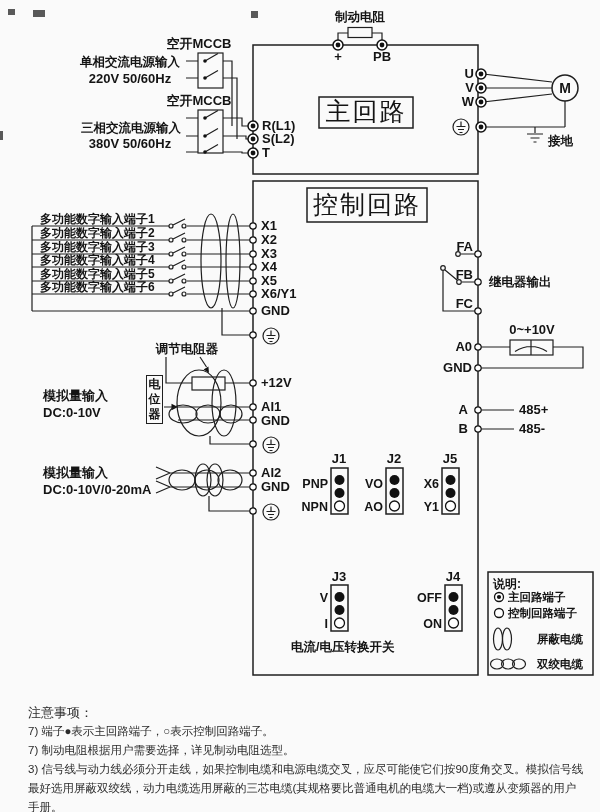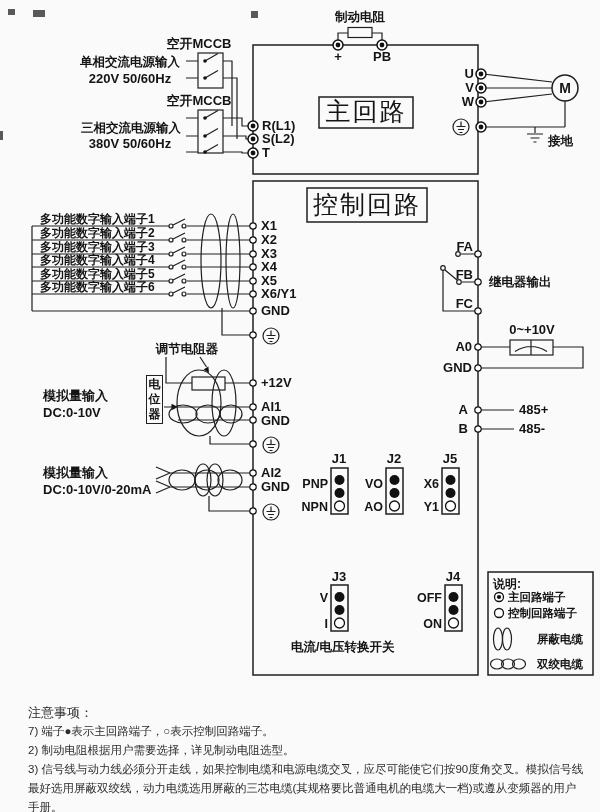--- a/index.html
+++ b/index.html
@@ -324,17 +324,17 @@
     </g>
     <text x="537" y="668" class="t11">双绞电缆</text>
   </g>
 </svg>
 
 <div class="potbox">电位器</div>
 
 <div class="notes">
   <div class="notes-title">注意事项：</div>
   <div class="note">7) 端子●表示主回路端子，○表示控制回路端子。</div>
-  <div class="note">2) 制动电阻根据用户需要选择，详见制动电阻选型。</div>
+  <div class="note">7) 制动电阻根据用户需要选择，详见制动电阻选型。</div>
   <div class="note">3) 信号线与动力线必须分开走线，如果控制电缆和电源电缆交叉，应尽可能使它们按90度角交叉。模拟信号线最好选用屏蔽双绞线，动力电缆选用屏蔽的三芯电缆(其规格要比普通电机的电缆大一档)或遵从变频器的用户手册。</div>
 </div>
 
 </div>
 
 </body></html>

